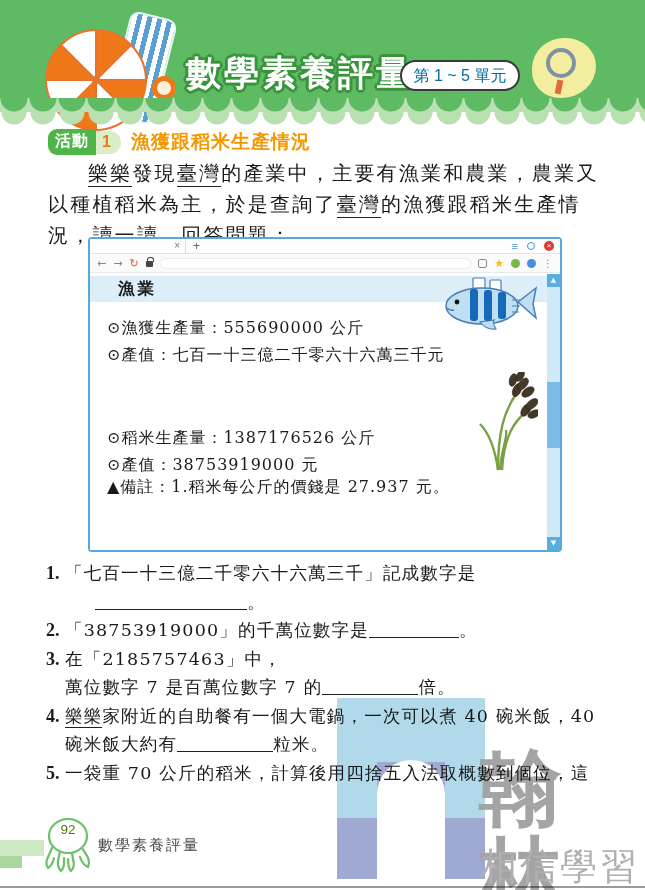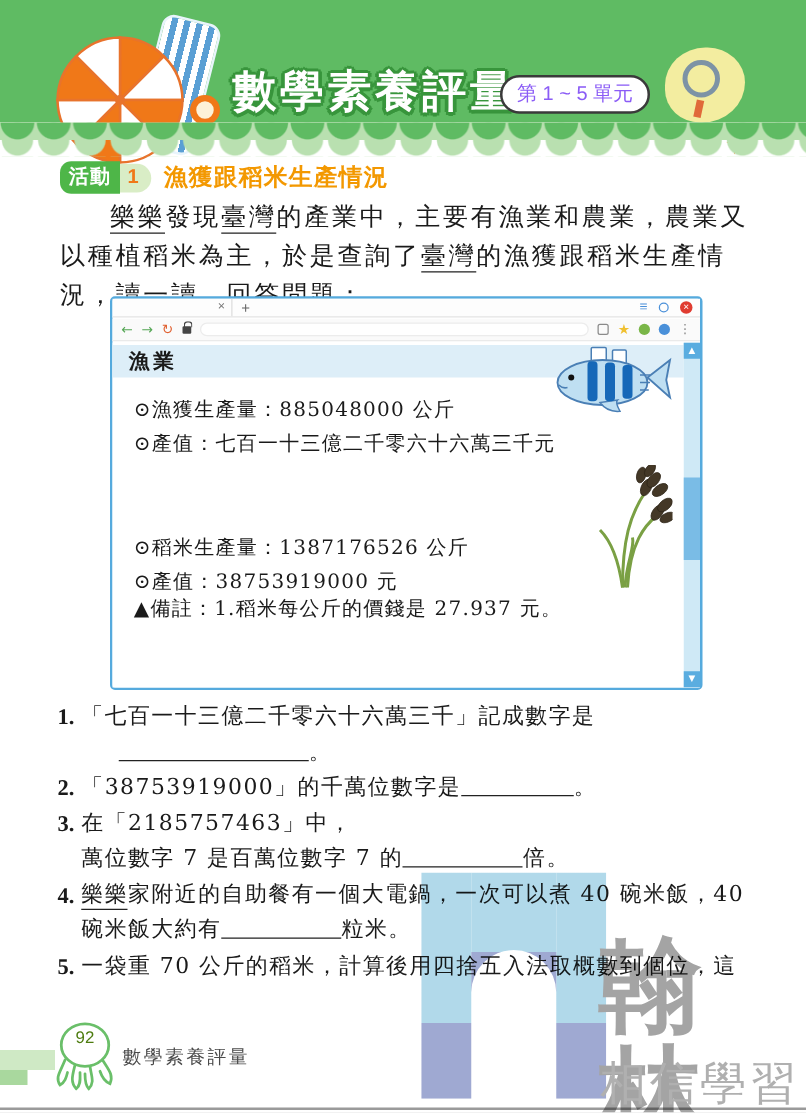--- a/index.html
+++ b/index.html
@@ -25,21 +25,21 @@
   .orange-dot { position:absolute; left:152px; top:76px; width:24px; height:24px;
     border:5px solid #f07818; border-radius:50%; background:#fdf2d8; }
   .page-title { position:absolute; left:186px; top:50px;
     font-family:"Liberation Sans", sans-serif; font-weight:bold;
     font-size:35px; letter-spacing:3px; color:#ffffff;
     text-shadow:-2px -2px 0 #38953c, 2px -2px 0 #38953c, -2px 2px 0 #38953c, 2px 2px 0 #38953c,
       -3px 0 0 #38953c, 3px 0 0 #38953c, 0 -3px 0 #38953c, 0 3px 0 #38953c; }
   .unit-badge { position:absolute; left:400px; top:60px; width:120px; height:31px;
     background:#ffffff; border:2px solid #3a3a3a; border-radius:16px;
     font-family:"Liberation Sans", sans-serif; font-size:16px; line-height:27px;
-    text-align:center; color:#8b5cf6; }
+    text-align:center; color:#0369a1; }
   .magnifier-blob { position:absolute; left:532px; top:38px; width:64px; height:60px;
     background:#f3eda0; border-radius:52% 48% 55% 45%; }
   .magnifier-ring { position:absolute; left:14px; top:10px; width:30px; height:30px;
     border:4px solid #7d93a5; border-radius:50%; }
   .magnifier-ribbon { position:absolute; left:24px; top:42px; width:6px; height:14px;
     background:#e06a3a; transform:rotate(12deg); }
   .starfish { position:absolute; left:580px; top:100px; font-size:24px; color:#f07818;
     transform:rotate(-15deg); font-family:"DejaVu Sans", sans-serif; }
   
   .activity-row { position:absolute; left:48px; top:128px; height:28px; display:flex; align-items:center; }
@@ -77,21 +77,21 @@
   .ic-lock { width:7px; height:6px; background:#444; border-radius:1px; position:relative; }
   .ic-lock:before { content:""; position:absolute; left:1px; top:-4px; width:5px; height:4px;
     border:1.2px solid #444; border-bottom:none; border-radius:3px 3px 0 0; }
   .addr { flex:1; height:11px; background:#fff; border:1px solid #ececec; border-radius:6px; }
   .ic-ext { width:9px; height:9px; border:1.3px solid #8a8a8a; border-radius:2px; }
   .ic-star { color:#f0c030; font-size:11px; line-height:1; }
   .ic-green { width:9px; height:9px; background:#7ab648; border-radius:50%; }
   .ic-blue { width:9px; height:9px; background:#4a90d9; border-radius:50%; }
   .ic-menu { color:#888; font-size:10px; line-height:1; }
   .bcontent { position:absolute; left:0; top:35px; right:0; bottom:0; background:#fff; overflow:hidden; }
-  .sec-header { position:absolute; left:0; right:13px; height:26px; padding-left:13px;
+  .sec-header { position:absolute; left:0; right:13px; height:26px; padding-left:28px;
     font-size:16.5px; font-weight:bold; letter-spacing:3px; line-height:26px;font-family:Liberation Serif, serif; }
   .fish-header { top:2px; background:#ddeef8; }
   .agri-header { top:112px; background:#e5eed6; }
   .bline { position:absolute; left:17px; right:30px; font-size:16px; letter-spacing:1px; }
   .fish-l1 { top:44px; } .fish-l2 { top:71px; }
   .agri-l1 { top:154px; } .agri-l2 { top:181px; }
   .note-l1 { top:203px; } .note-l2 { top:227px; left:110px; }
   .fish-art { position:absolute; left:350px; top:2px; }
   .rice-art { position:absolute; left:378px; top:98px; }
   
@@ -201,21 +201,21 @@
         <rect x="50" y="4" width="11" height="11" rx="1" fill="#ffffff" stroke="#4a7fb5" stroke-width="1.2"></rect>
         <ellipse cx="42" cy="30" rx="36" ry="18" fill="#bfdff2" stroke="#4a7fb5" stroke-width="1.5"></ellipse>
         <path d="M40,46 q6,8 16,7 q-4,-7 -2,-9 Z" fill="#bfdff2" stroke="#4a7fb5" stroke-width="1.2"></path>
         <rect x="30" y="13" width="8" height="32" rx="3" fill="#1668b8"></rect>
         <rect x="44" y="14" width="8" height="31" rx="3" fill="#1668b8"></rect>
         <rect x="58" y="16" width="8" height="27" rx="3" fill="#1668b8"></rect>
         <circle cx="17" cy="26" r="2.4" fill="#111"></circle>
         <path d="M7,32 q3,3 7,2" fill="none" stroke="#4a7fb5" stroke-width="1.3"></path>
         <path d="M72,24 h8 M72,30 h8 M72,36 h7" stroke="#4a7fb5" stroke-width="1.2"></path>
       </svg>
-      <div class="bline fish-l1">⊙漁獲生產量：885048000 公斤</div>
+      <div class="bline fish-l1">⊙漁獲生產量：555690000 公斤</div>
       <div class="bline fish-l2">⊙產值：七百一十三億二千零六十六萬三千元</div>
 
       <svg class="rice-art" width="70" height="100" viewBox="0 0 70 100">
         <g fill="none" stroke="#7aa044" stroke-width="2.4">
           <path d="M30,98 C30,60 36,40 48,22"></path>
           <path d="M34,98 C36,62 48,48 58,40"></path>
           <path d="M30,98 C26,70 18,58 12,52"></path>
           <path d="M32,98 C33,78 40,66 38,58"></path>
         </g>
         <g fill="#443827" stroke="#2e2518" stroke-width="0.6">

